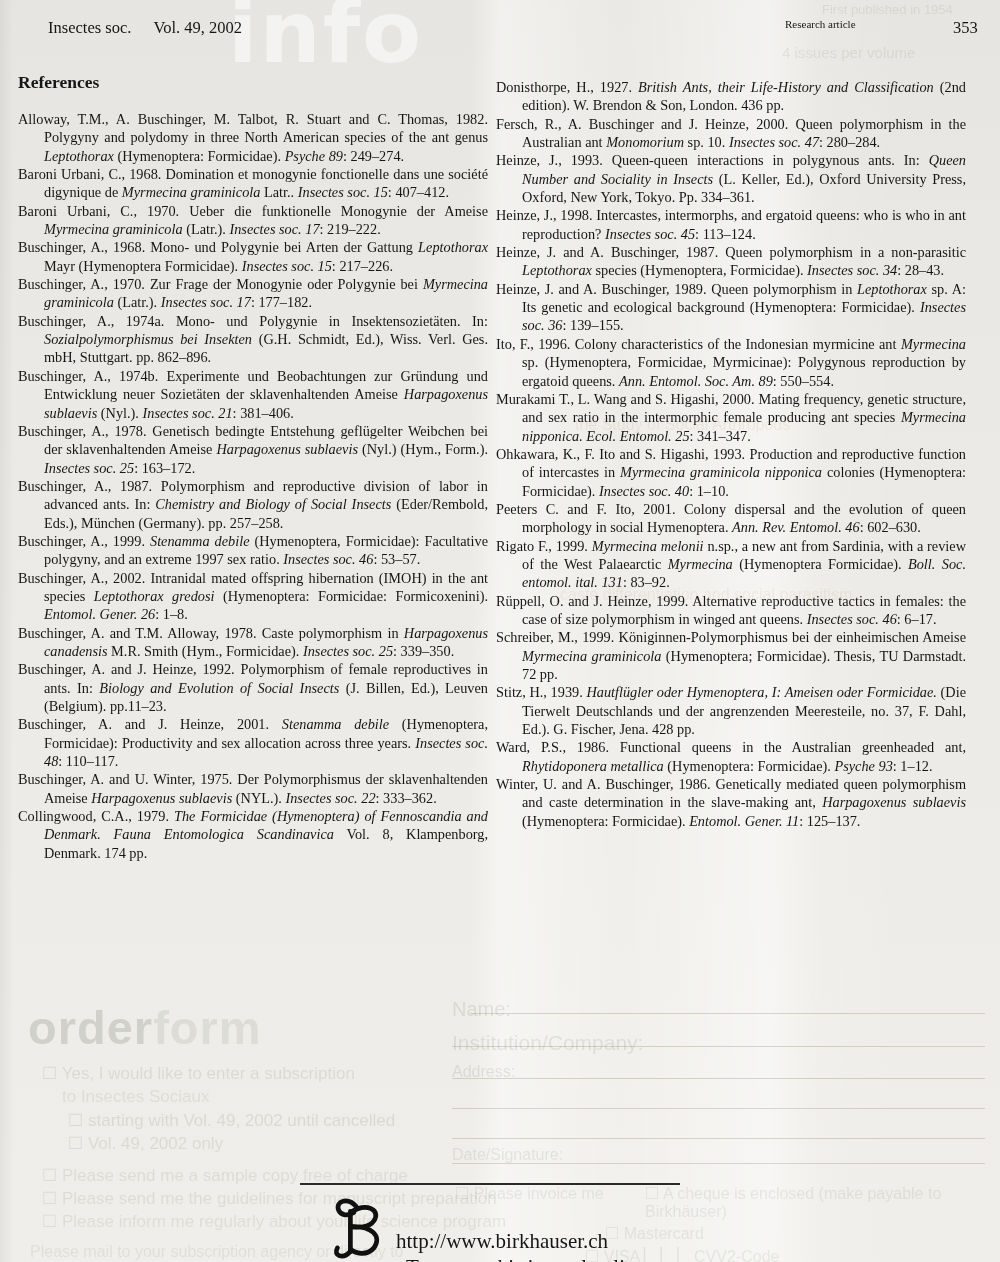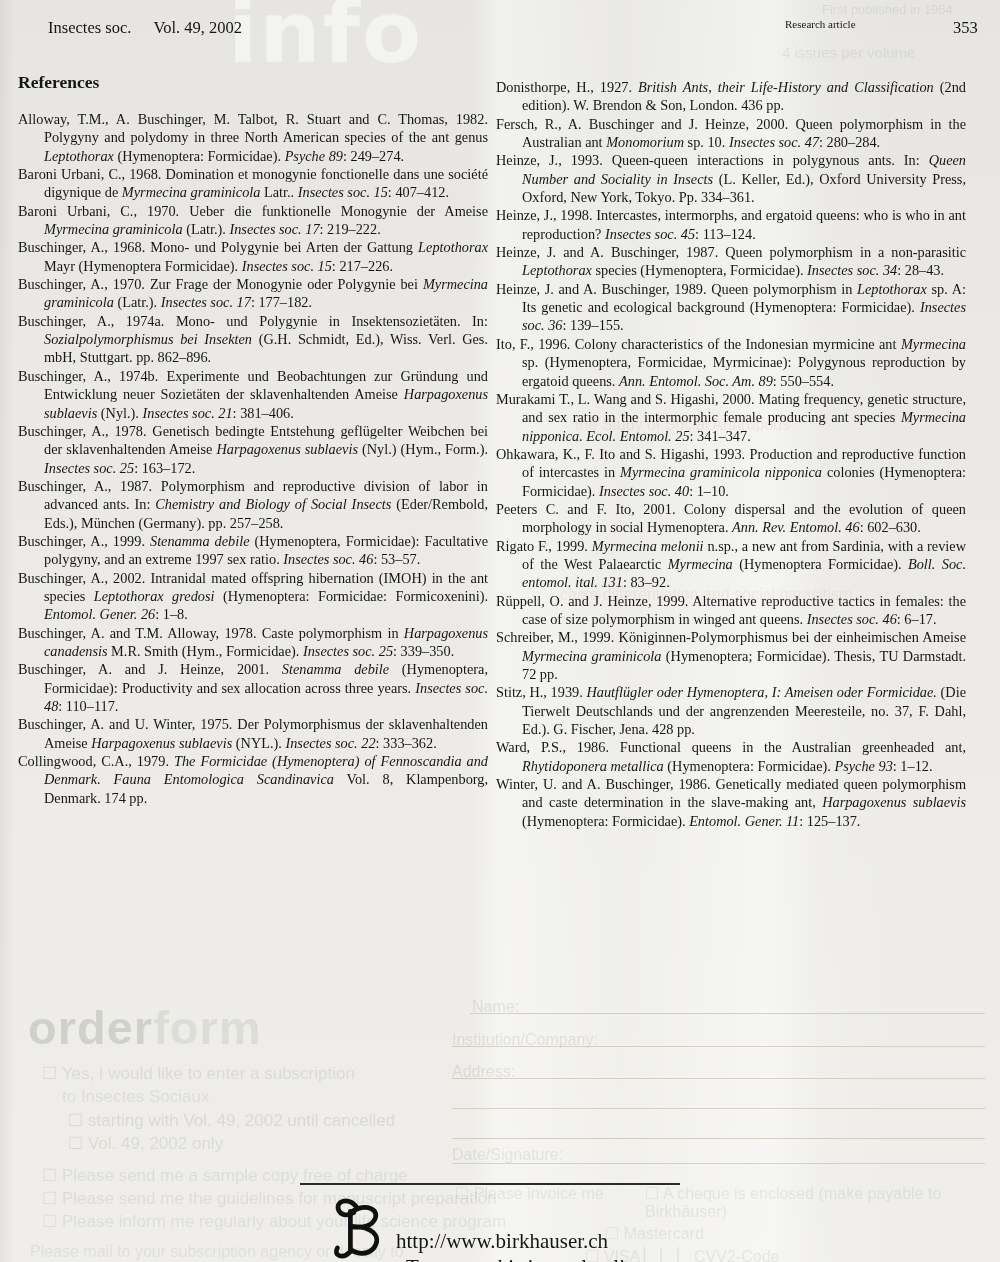--- a/index.html
+++ b/index.html
@@ -22,22 +22,22 @@
   .g-ordertitle .t1{opacity:.22;}
   .g-ordertitle .t2{opacity:.12;font-weight:bold;}
   .g-sub0{left:42px;top:1063px;font-size:17px;opacity:.14;}
   .g-sub1{left:62px;top:1087px;font-size:17px;opacity:.12;}
   .g-sub2{left:68px;top:1110px;font-size:17px;opacity:.15;}
   .g-sub3{left:68px;top:1133px;font-size:17px;opacity:.14;}
   .g-req0{left:42px;top:1165px;font-size:17px;opacity:.13;}
   .g-req1{left:42px;top:1188px;font-size:17px;opacity:.13;}
   .g-req2{left:42px;top:1211px;font-size:17px;opacity:.12;}
   .g-req3{left:30px;top:1243px;font-size:16px;opacity:.11;}
-  .g-name{left:452px;top:998px;font-size:16px;opacity:.15;margin-left:20px;}
-  .g-inst{left:452px;top:1031px;font-size:16px;opacity:.14;}
+  .g-name{left:452px;top:998px;font-size:20px;opacity:.15;}
+  .g-inst{left:452px;top:1031px;font-size:21px;opacity:.14;}
   .g-addr{left:452px;top:1063px;font-size:16px;opacity:.15;}
   .g-date{left:452px;top:1146px;font-size:16px;opacity:.13;}
   .g-pay0{left:455px;top:1184px;font-size:16px;opacity:.12;}
   .g-pay1{left:625px;top:1184px;font-size:16px;opacity:.12;margin-left:20px;}
   .g-pay2{left:605px;top:1224px;font-size:16px;opacity:.12;}
   .g-pay3{left:585px;top:1247px;font-size:16px;opacity:.12;}
   .g-frag0{left:575px;top:416px;font-size:16px;opacity:.10;color:#b07a3a;text-align:right;}
   .g-frag1{left:560px;top:586px;font-size:16px;opacity:.09;color:#b07a3a;}
   .g-line{position:absolute;height:1px;background:rgba(150,130,100,0.30);}
   .gl-1{left:470px;top:1013px;width:515px;}
@@ -121,20 +121,21 @@
       <p class="ref">Baroni Urbani, C., 1970. Ueber die funktionelle Monogynie der Ameise <i>Myrmecina graminicola</i> (Latr.). <i>Insectes soc. 17</i>: 219–222.</p>
       <p class="ref">Buschinger, A., 1968. Mono- und Polygynie bei Arten der Gattung <i>Leptothorax</i> Mayr (Hymenoptera Formicidae). <i>Insectes soc. 15</i>: 217–226.</p>
       <p class="ref">Buschinger, A., 1970. Zur Frage der Monogynie oder Polygynie bei <i>Myrmecina graminicola</i> (Latr.). <i>Insectes soc. 17</i>: 177–182.</p>
       <p class="ref">Buschinger, A., 1974a. Mono- und Polygynie in Insektensozietäten. In: <i>Sozialpolymorphismus bei Insekten</i> (G.H. Schmidt, Ed.), Wiss. Verl. Ges. mbH, Stuttgart. pp. 862–896.</p>
       <p class="ref">Buschinger, A., 1974b. Experimente und Beobachtungen zur Gründung und Entwicklung neuer Sozietäten der sklavenhaltenden Ameise <i>Harpagoxenus sublaevis</i> (Nyl.). <i>Insectes soc. 21</i>: 381–406.</p>
       <p class="ref">Buschinger, A., 1978. Genetisch bedingte Entstehung geflügelter Weibchen bei der sklavenhaltenden Ameise <i>Harpagoxenus sublaevis</i> (Nyl.) (Hym., Form.). <i>Insectes soc. 25</i>: 163–172.</p>
       <p class="ref">Buschinger, A., 1987. Polymorphism and reproductive division of labor in advanced ants. In: <i>Chemistry and Biology of Social Insects</i> (Eder/Rembold, Eds.), München (Germany). pp. 257–258.</p>
       <p class="ref">Buschinger, A., 1999. <i>Stenamma debile</i> (Hymenoptera, Formicidae): Facultative polygyny, and an extreme 1997 sex ratio. <i>Insectes soc. 46</i>: 53–57.</p>
       <p class="ref">Buschinger, A., 2002. Intranidal mated offspring hibernation (IMOH) in the ant species <i>Leptothorax gredosi</i> (Hymenoptera: Formicidae: Formicoxenini). <i>Entomol. Gener. 26</i>: 1–8.</p>
       <p class="ref">Buschinger, A. and T.M. Alloway, 1978. Caste polymorphism in <i>Harpagoxenus canadensis</i> M.R. Smith (Hym., Formicidae). <i>Insectes soc. 25</i>: 339–350.</p>
+      <p class="ref">Buschinger, A. and J. Heinze, 1992. Polymorphism of female reproductives in ants. In: <i>Biology and Evolution of Social Insects</i> (J. Billen, Ed.), Leuven (Belgium). pp.11–23.</p>
       <p class="ref">Buschinger, A. and J. Heinze, 2001. <i>Stenamma debile</i> (Hymenoptera, Formicidae): Productivity and sex allocation across three years. <i>Insectes soc. 48</i>: 110–117.</p>
       <p class="ref">Buschinger, A. and U. Winter, 1975. Der Polymorphismus der sklavenhaltenden Ameise <i>Harpagoxenus sublaevis</i> (NYL.). <i>Insectes soc. 22</i>: 333–362.</p>
       <p class="ref">Collingwood, C.A., 1979. <i>The Formicidae (Hymenoptera) of Fennoscandia and Denmark. Fauna Entomologica Scandinavica</i> Vol. 8, Klampenborg, Denmark. 174 pp.</p>
     </div>
   <div class="col col-right" id="col-right">
       <p class="ref">Donisthorpe, H., 1927. <i>British Ants, their Life-History and Classification</i> (2nd edition). W. Brendon &amp; Son, London. 436 pp.</p>
       <p class="ref">Fersch, R., A. Buschinger and J. Heinze, 2000. Queen polymorphism in the Australian ant <i>Monomorium</i> sp. 10. <i>Insectes soc. 47</i>: 280–284.</p>
       <p class="ref">Heinze, J., 1993. Queen-queen interactions in polygynous ants. In: <i>Queen Number and Sociality in Insects</i> (L. Keller, Ed.), Oxford University Press, Oxford, New York, Tokyo. Pp. 334–361.</p>
       <p class="ref">Heinze, J., 1998. Intercastes, intermorphs, and ergatoid queens: who is who in ant reproduction? <i>Insectes soc. 45</i>: 113–124.</p>
       <p class="ref">Heinze, J. and A. Buschinger, 1987. Queen polymorphism in a non-parasitic <i>Leptothorax</i> species (Hymenoptera, Formicidae). <i>Insectes soc. 34</i>: 28–43.</p>

